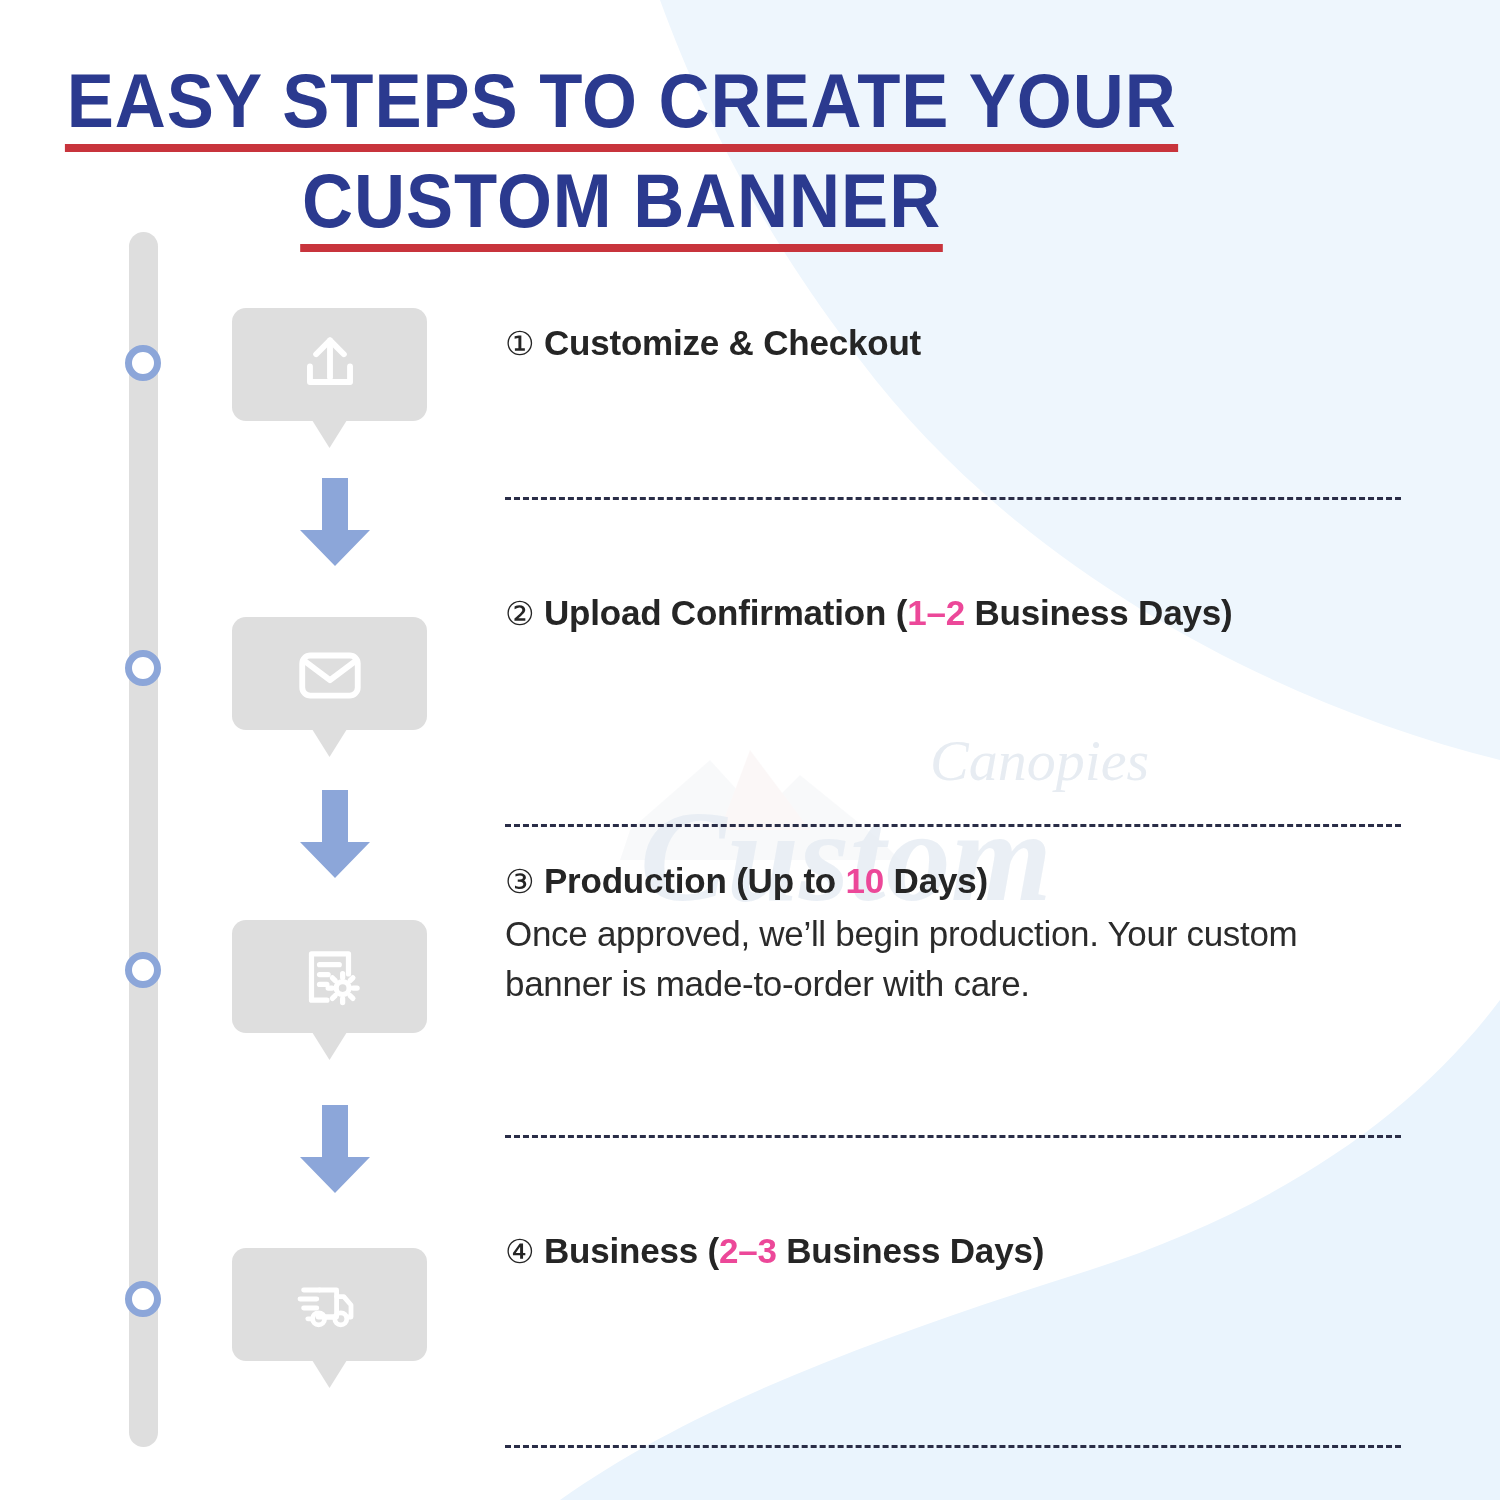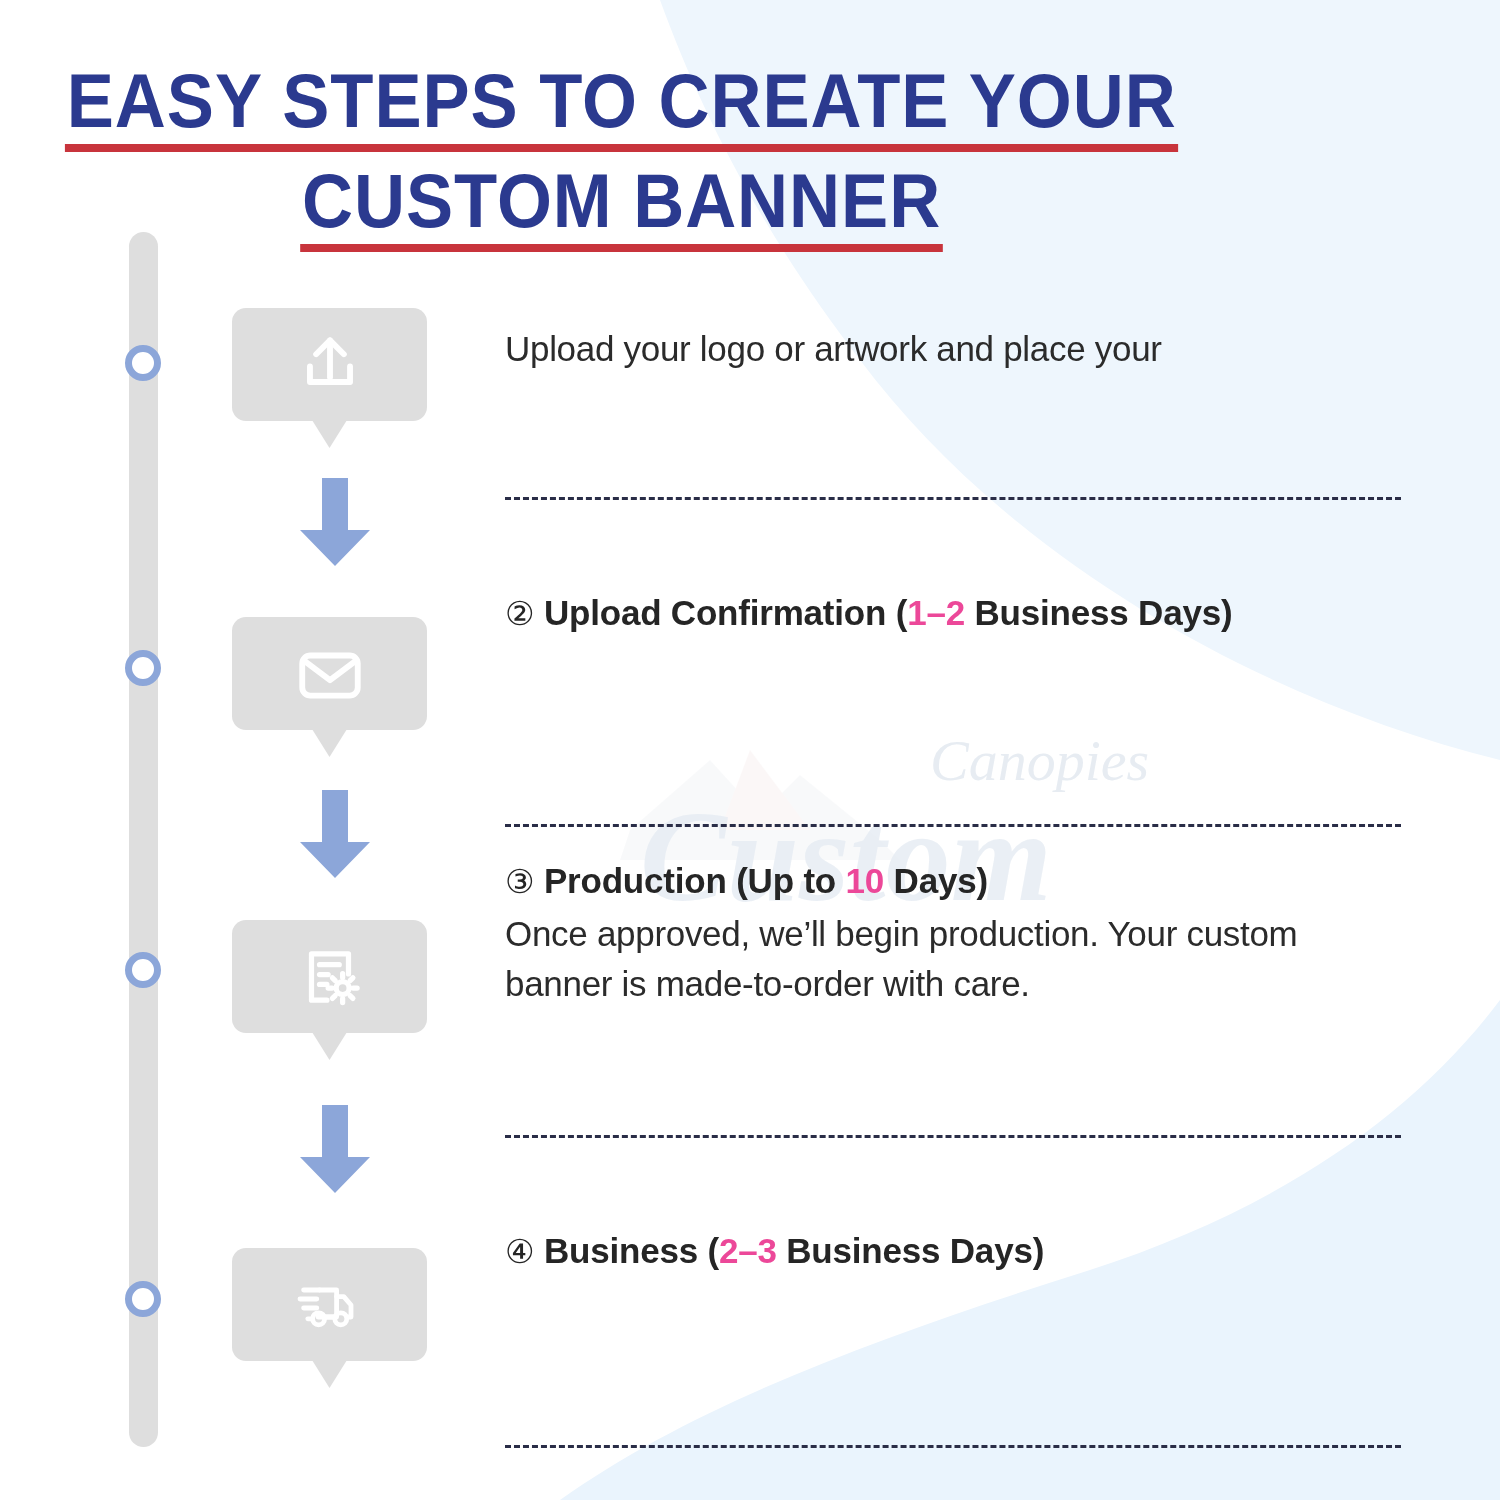--- a/index.html
+++ b/index.html
@@ -165,21 +165,24 @@
     <svg width="74" height="74" viewBox="0 0 24 24" fill="none" stroke="#ffffff" stroke-width="1.9" stroke-linecap="round" stroke-linejoin="round">
       <path d="M12 16 V4"></path>
       <path d="M7.5 8.5 L12 4 L16.5 8.5"></path>
       <path d="M5.5 12.5 V17.5 H18.5 V12.5"></path>
     </svg>
   </div>
   <svg class="arrow" style="top:478px" viewBox="0 0 78 90">
     <path d="M26 0 H52 V52 H74 L39 88 L4 52 H26 Z" fill="#8ca6d9"></path>
   </svg>
   <div class="step-text" style="top:320px">
-    <div class="step-body">Upload your logo or artwork and place your</div>
+    <div class="step-head">
+      <span class="step-num">①</span>
+      <span>Customize &amp; Checkout</span><span class="accent"></span><span></span>
+    </div>
   </div>
   <div class="divider" style="top:497px"></div>
 
   <div class="badge" style="top:617px"></div>
   <svg class="badge-tail" style="top:729px" viewBox="0 0 195 30">
     <path d="M80 0 L115 0 L97.5 28 Z" fill="#dedede"></path>
   </svg>
   <div class="badge-icon" style="top:617px">
     <svg width="74" height="74" viewBox="0 0 24 24" fill="none" stroke="#ffffff" stroke-width="1.9" stroke-linecap="round" stroke-linejoin="round">
       <rect x="3" y="6" width="18" height="13" rx="2.6"></rect>

